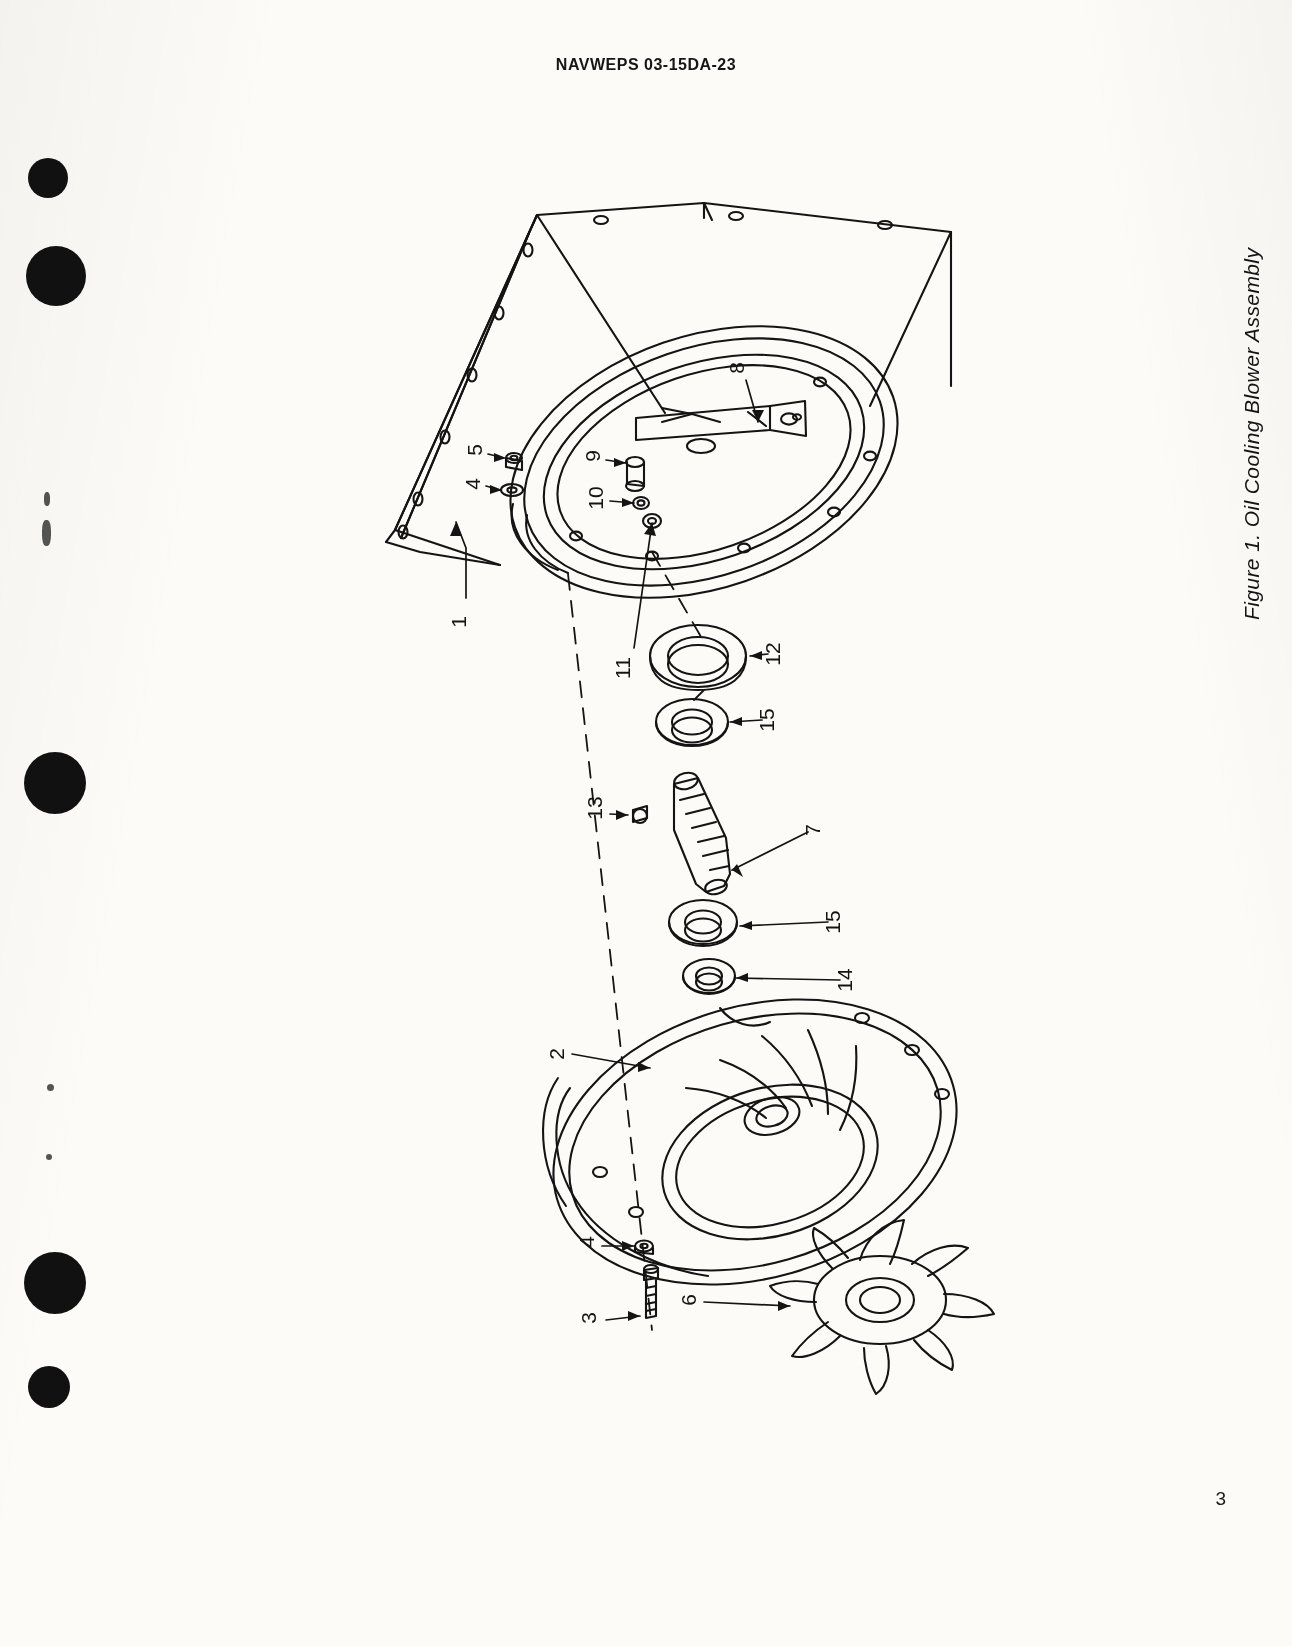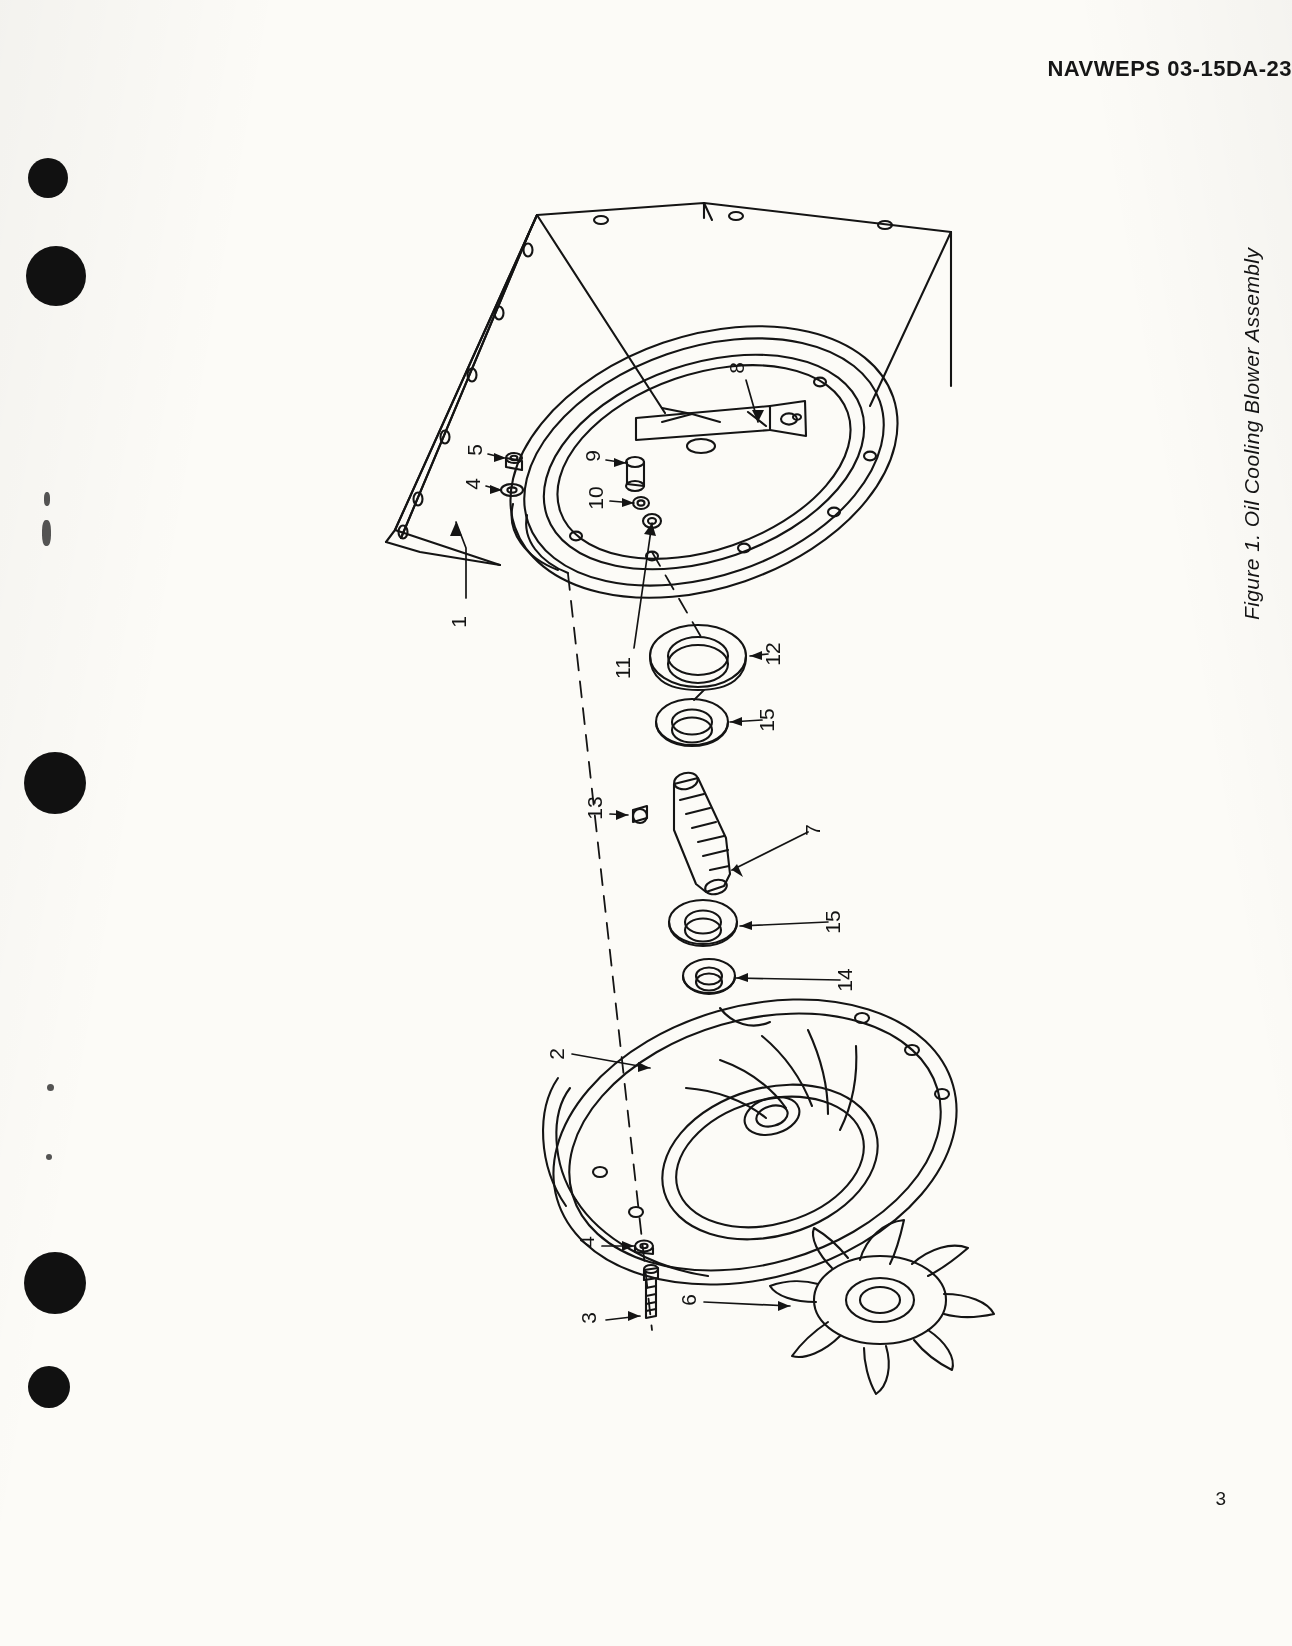--- a/index.html
+++ b/index.html
@@ -25,22 +25,22 @@
       linear-gradient(100deg, rgba(0,0,0,0.035) 0%, rgba(0,0,0,0) 18%),
       linear-gradient(260deg, rgba(0,0,0,0.03) 0%, rgba(0,0,0,0) 14%),
       #fcfbf7;
     pointer-events: none;
   }
   .header-title {
     position: absolute;
     top: 56px;
     left: 0;
     width: 1292px;
-    text-align: right;
-    font-size: 22px;
+    text-align: center;
+    font-size: 16px;
     font-weight: bold;
     letter-spacing: 0.5px;
     color: #161616;
   }
   .page-number {
     position: absolute;
     right: 66px;
     top: 1488px;
     font-size: 19px;
     color: #1a1a1a;

